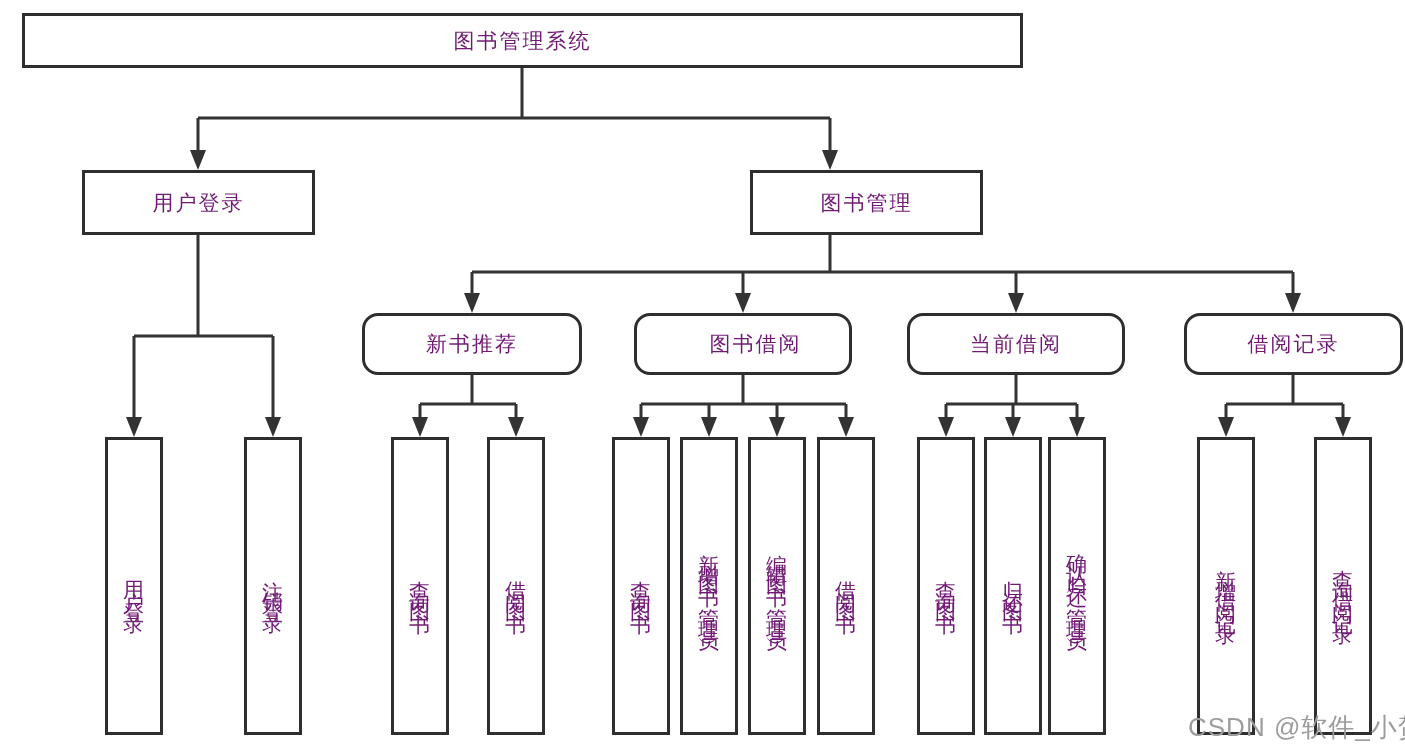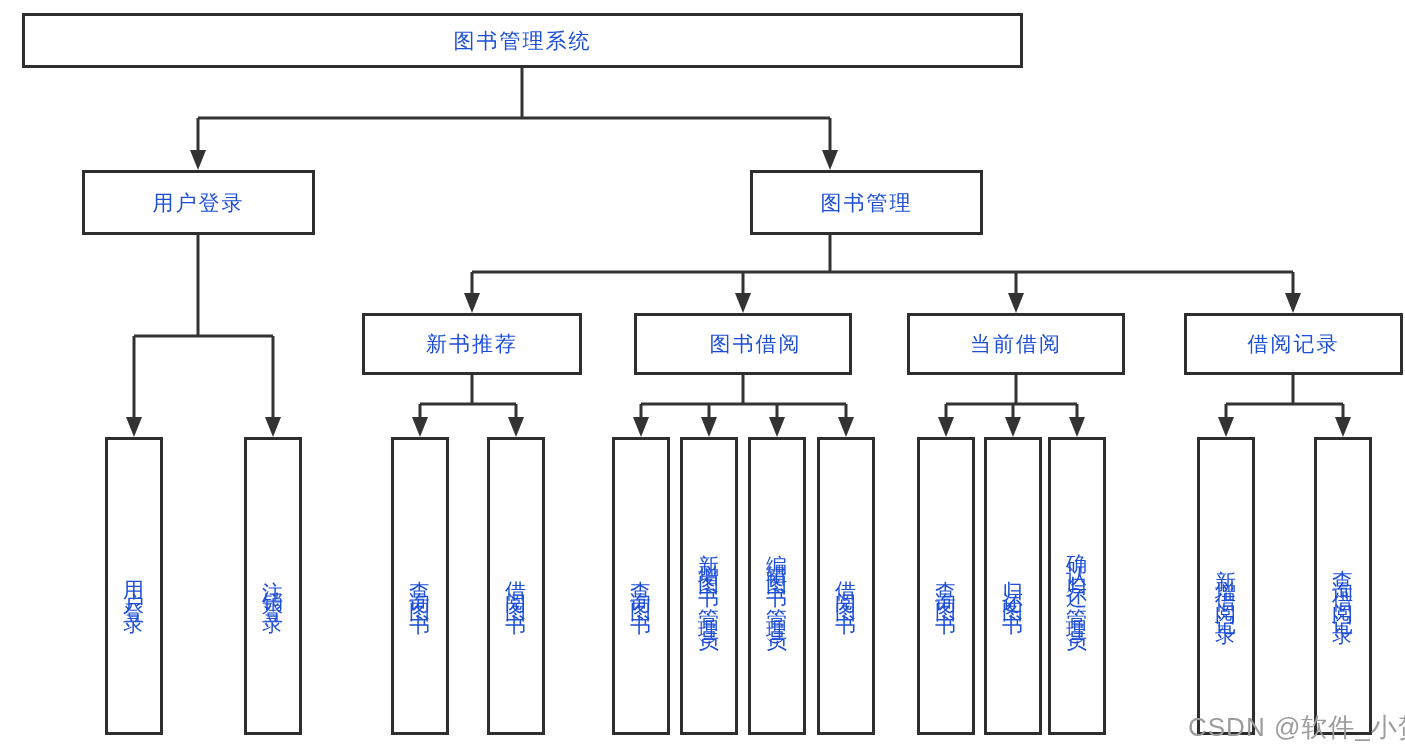--- a/index.html
+++ b/index.html
@@ -22,28 +22,28 @@
     pointer-events: none;
   }
   .node {
     position: absolute;
     box-sizing: border-box;
     border: 3px solid #2e2e2e;
     background: #ffffff;
     display: flex;
     align-items: center;
     justify-content: center;
-    color: #1d4ed8;
+    color: #701a75;
     font-size: 21px;
     letter-spacing: 2px;
     white-space: nowrap;
   }
   .node.root   { left: 22px;  top: 13px;  width: 1001px; height: 55px; }
   .node.lvl2   { top: 170px; height: 65px; width: 233px; }
-  .node.lvl3   { top: 313px; height: 62px; }
+  .node.lvl3   { top: 313px; height: 62px; border-radius: 16px; }
   .node.leaf {
     top: 437px;
     width: 58px;
     height: 298px;
     letter-spacing: 0;
   }
   .leaf .vtext {
     writing-mode: vertical-rl;
     text-orientation: mixed;
     font-size: 21px;

